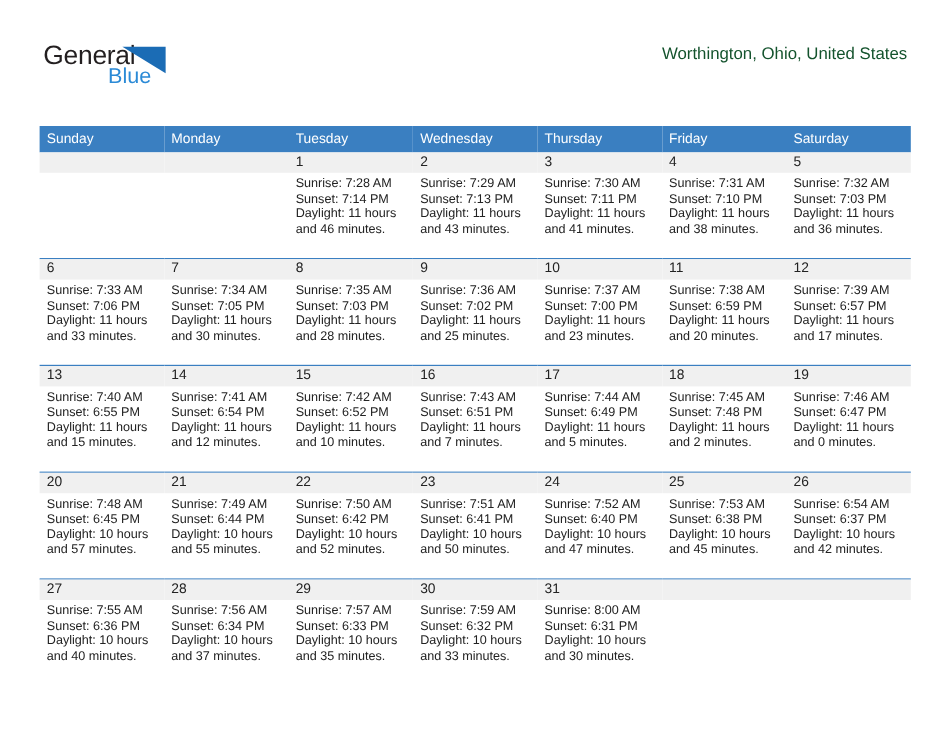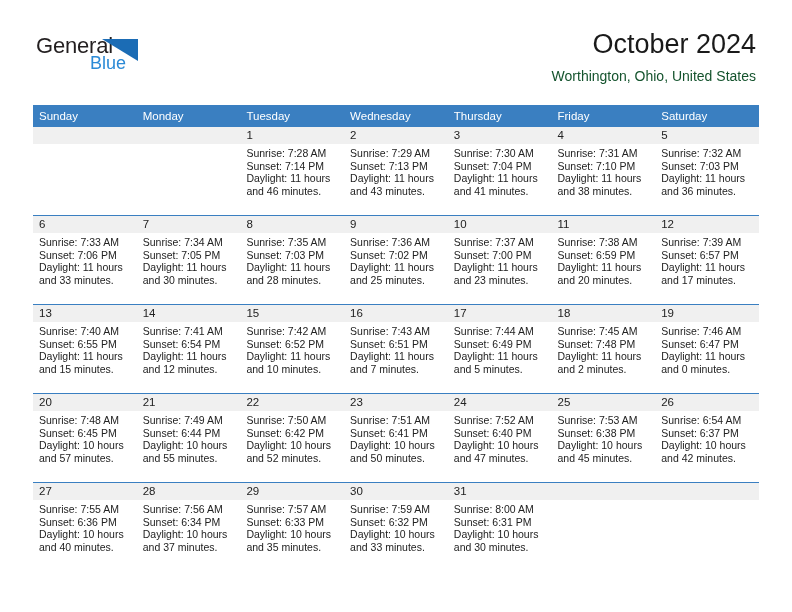--- a/index.html
+++ b/index.html
@@ -141,21 +141,20 @@
 
 <div class="page-header">
 
   <div class="brand">
     <span class="brand-general">General</span>
     <span class="brand-triangle"></span>
     <span class="brand-blue">Blue</span>
   </div>
 
   <div class="title-block">
-    <div class="cal-title">October 2024</div>
     <div class="cal-subtitle">Worthington, Ohio, United States</div>
   </div>
 
 </div>
 
 <div class="calendar">
   <table class="cal-table">
     <colgroup>
       <col>
         <col>
@@ -206,21 +205,21 @@
                 <div>Sunset: 7:13 PM</div>
                 <div class="daylight-line">Daylight: 11 hours and 43 minutes.</div>
               </div>
             </div>
           </td>
           <td class="day-cell">
             <div class="cell-inner">
               <div class="daynum-band">3</div>
               <div class="cell-body">
                 <div>Sunrise: 7:30 AM</div>
-                <div>Sunset: 7:04 PM</div>
+                <div>Sunset: 7:11 PM</div>
                 <div class="daylight-line">Daylight: 11 hours and 41 minutes.</div>
               </div>
             </div>
           </td>
           <td class="day-cell">
             <div class="cell-inner">
               <div class="daynum-band">4</div>
               <div class="cell-body">
                 <div>Sunrise: 7:31 AM</div>
                 <div>Sunset: 7:10 PM</div>

